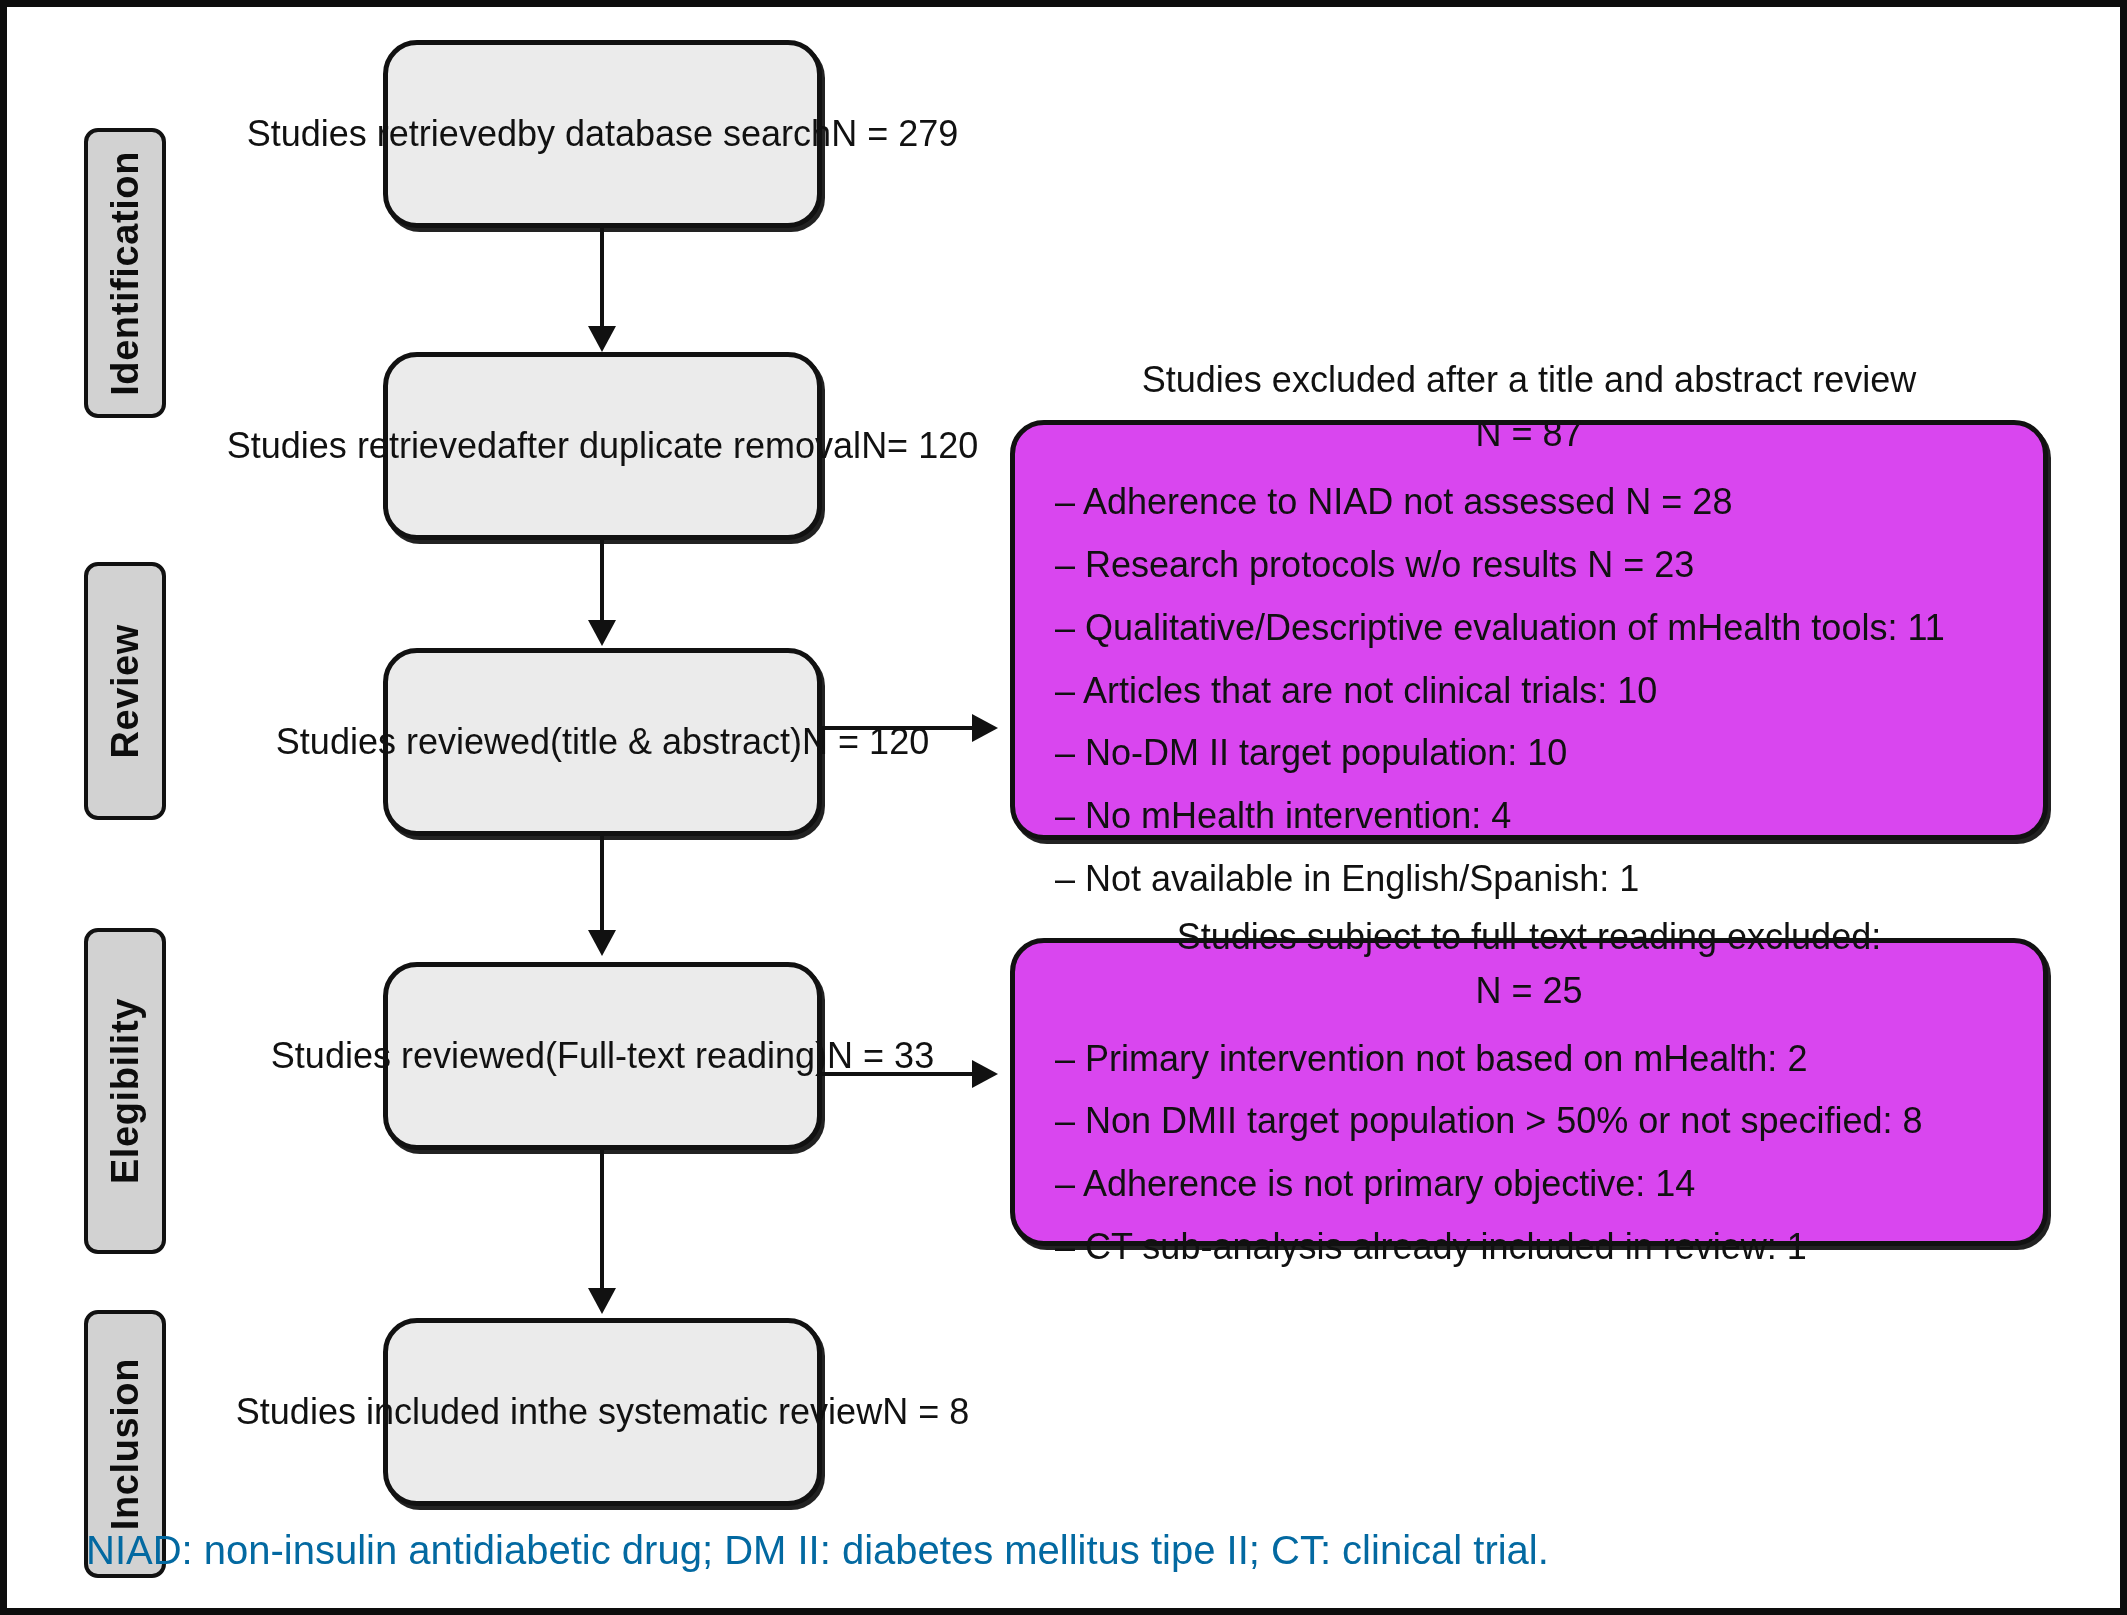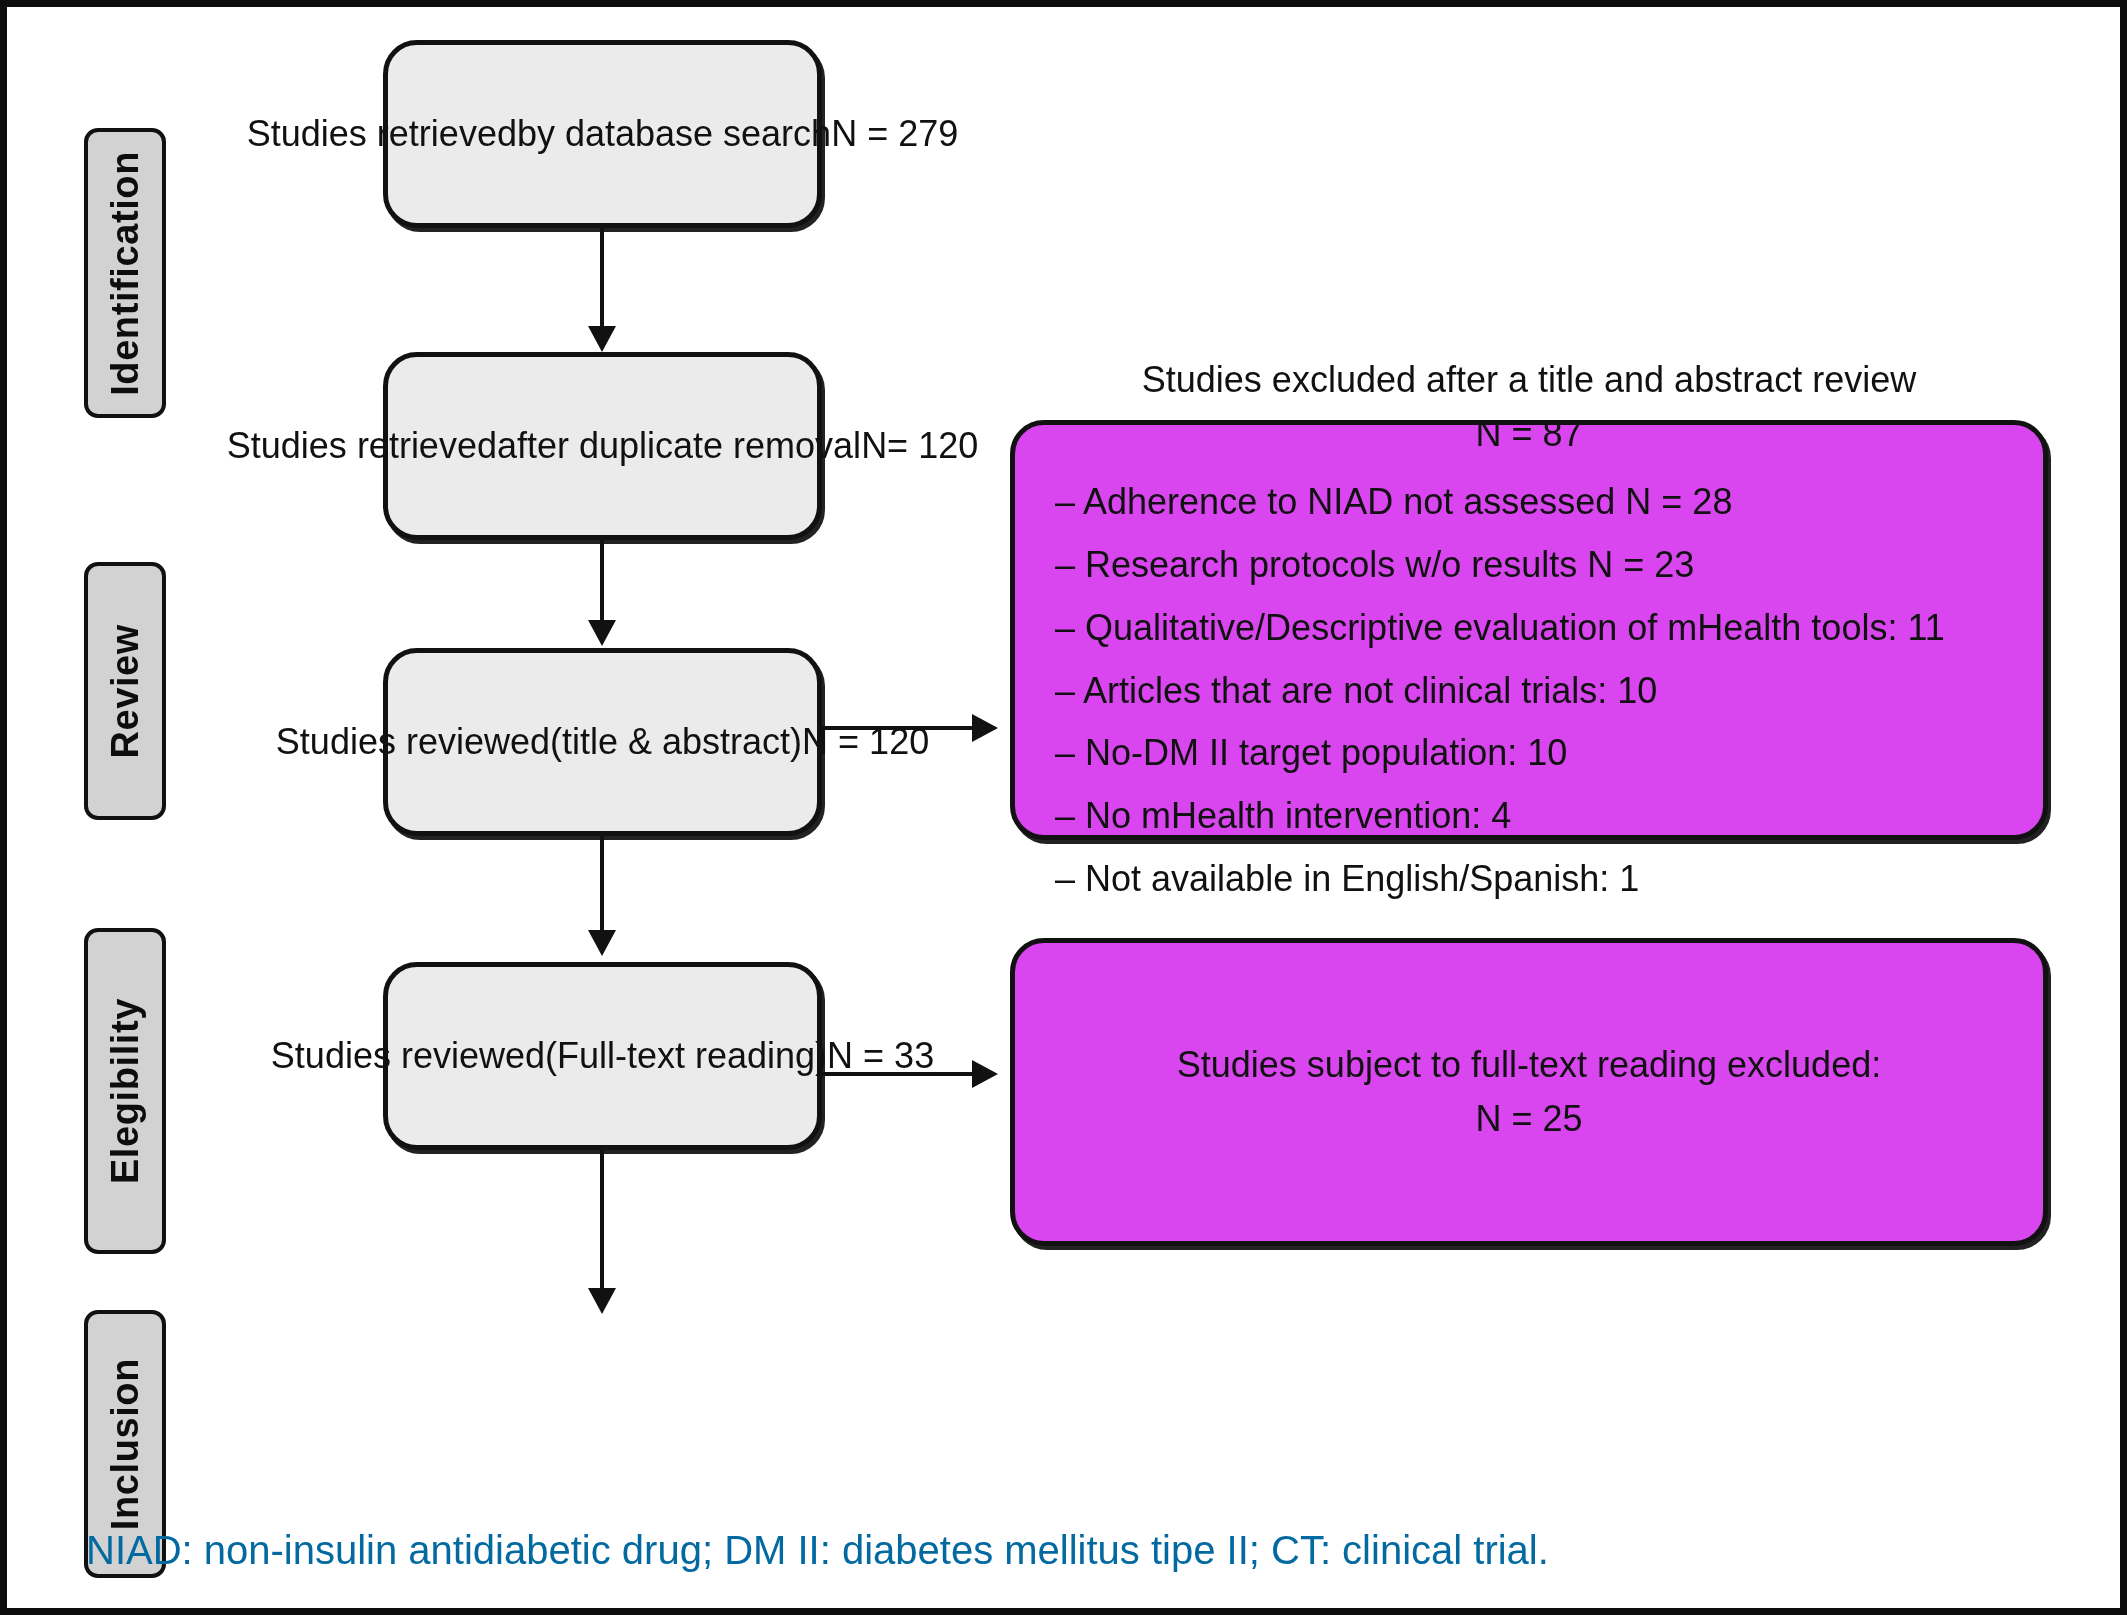--- a/index.html
+++ b/index.html
@@ -179,38 +179,49 @@
     <div class="line">(title &amp; abstract)</div>
     <div class="line">N = 120</div>
   </div>
 
   <div class="box" style="left:383px; top:962px; width:439px; height:188px;">
     <div class="line">Studies reviewed</div>
     <div class="line">(Full-text reading)</div>
     <div class="line">N = 33</div>
   </div>
 
+  <div class="box" style="left:383px; top:1318px; width:439px; height:188px;">
+    <div class="line">Studies included in</div>
+    <div class="line">the systematic review</div>
+    <div class="line">N = 8</div>
+  </div>
 
   <div class="excl" style="left:1010px; top:420px; width:1038px; height:420px;">
     <div class="head">Studies excluded after a title and abstract review</div>
     <div class="head">N = 87</div>
     <div class="items">
       <div class="item">– Adherence to NIAD not assessed N = 28</div>
       <div class="item">– Research protocols w/o results N = 23</div>
       <div class="item">– Qualitative/Descriptive evaluation of mHealth tools: 11</div>
       <div class="item">– Articles that are not clinical trials: 10</div>
       <div class="item">– No-DM II target population: 10</div>
       <div class="item">– No mHealth intervention: 4</div>
       <div class="item">– Not available in English/Spanish: 1</div>
     </div>
   </div>
 
   <div class="excl" style="left:1010px; top:938px; width:1038px; height:308px;">
     <div class="head">Studies subject to full-text reading excluded:</div>
     <div class="head">N = 25</div>
+    <div class="items">
+      <div class="item">– Primary intervention not based on mHealth: 2</div>
+      <div class="item">– Non DMII target population &gt; 50% or not specified: 8</div>
+      <div class="item">– Adherence is not primary objective: 14</div>
+      <div class="item">– CT sub-analysis already included in review: 1</div>
+    </div>
   </div>
 
   <div class="vline" style="left:600px; top:228px; height:100px;"></div>
   <div class="arrow-down" style="left:588px; top:326px;"></div>
 
   <div class="vline" style="left:600px; top:540px; height:82px;"></div>
   <div class="arrow-down" style="left:588px; top:620px;"></div>
 
   <div class="hline" style="left:822px; top:726px; width:152px;"></div>
   <div class="arrow-right" style="left:972px; top:714px;"></div>

